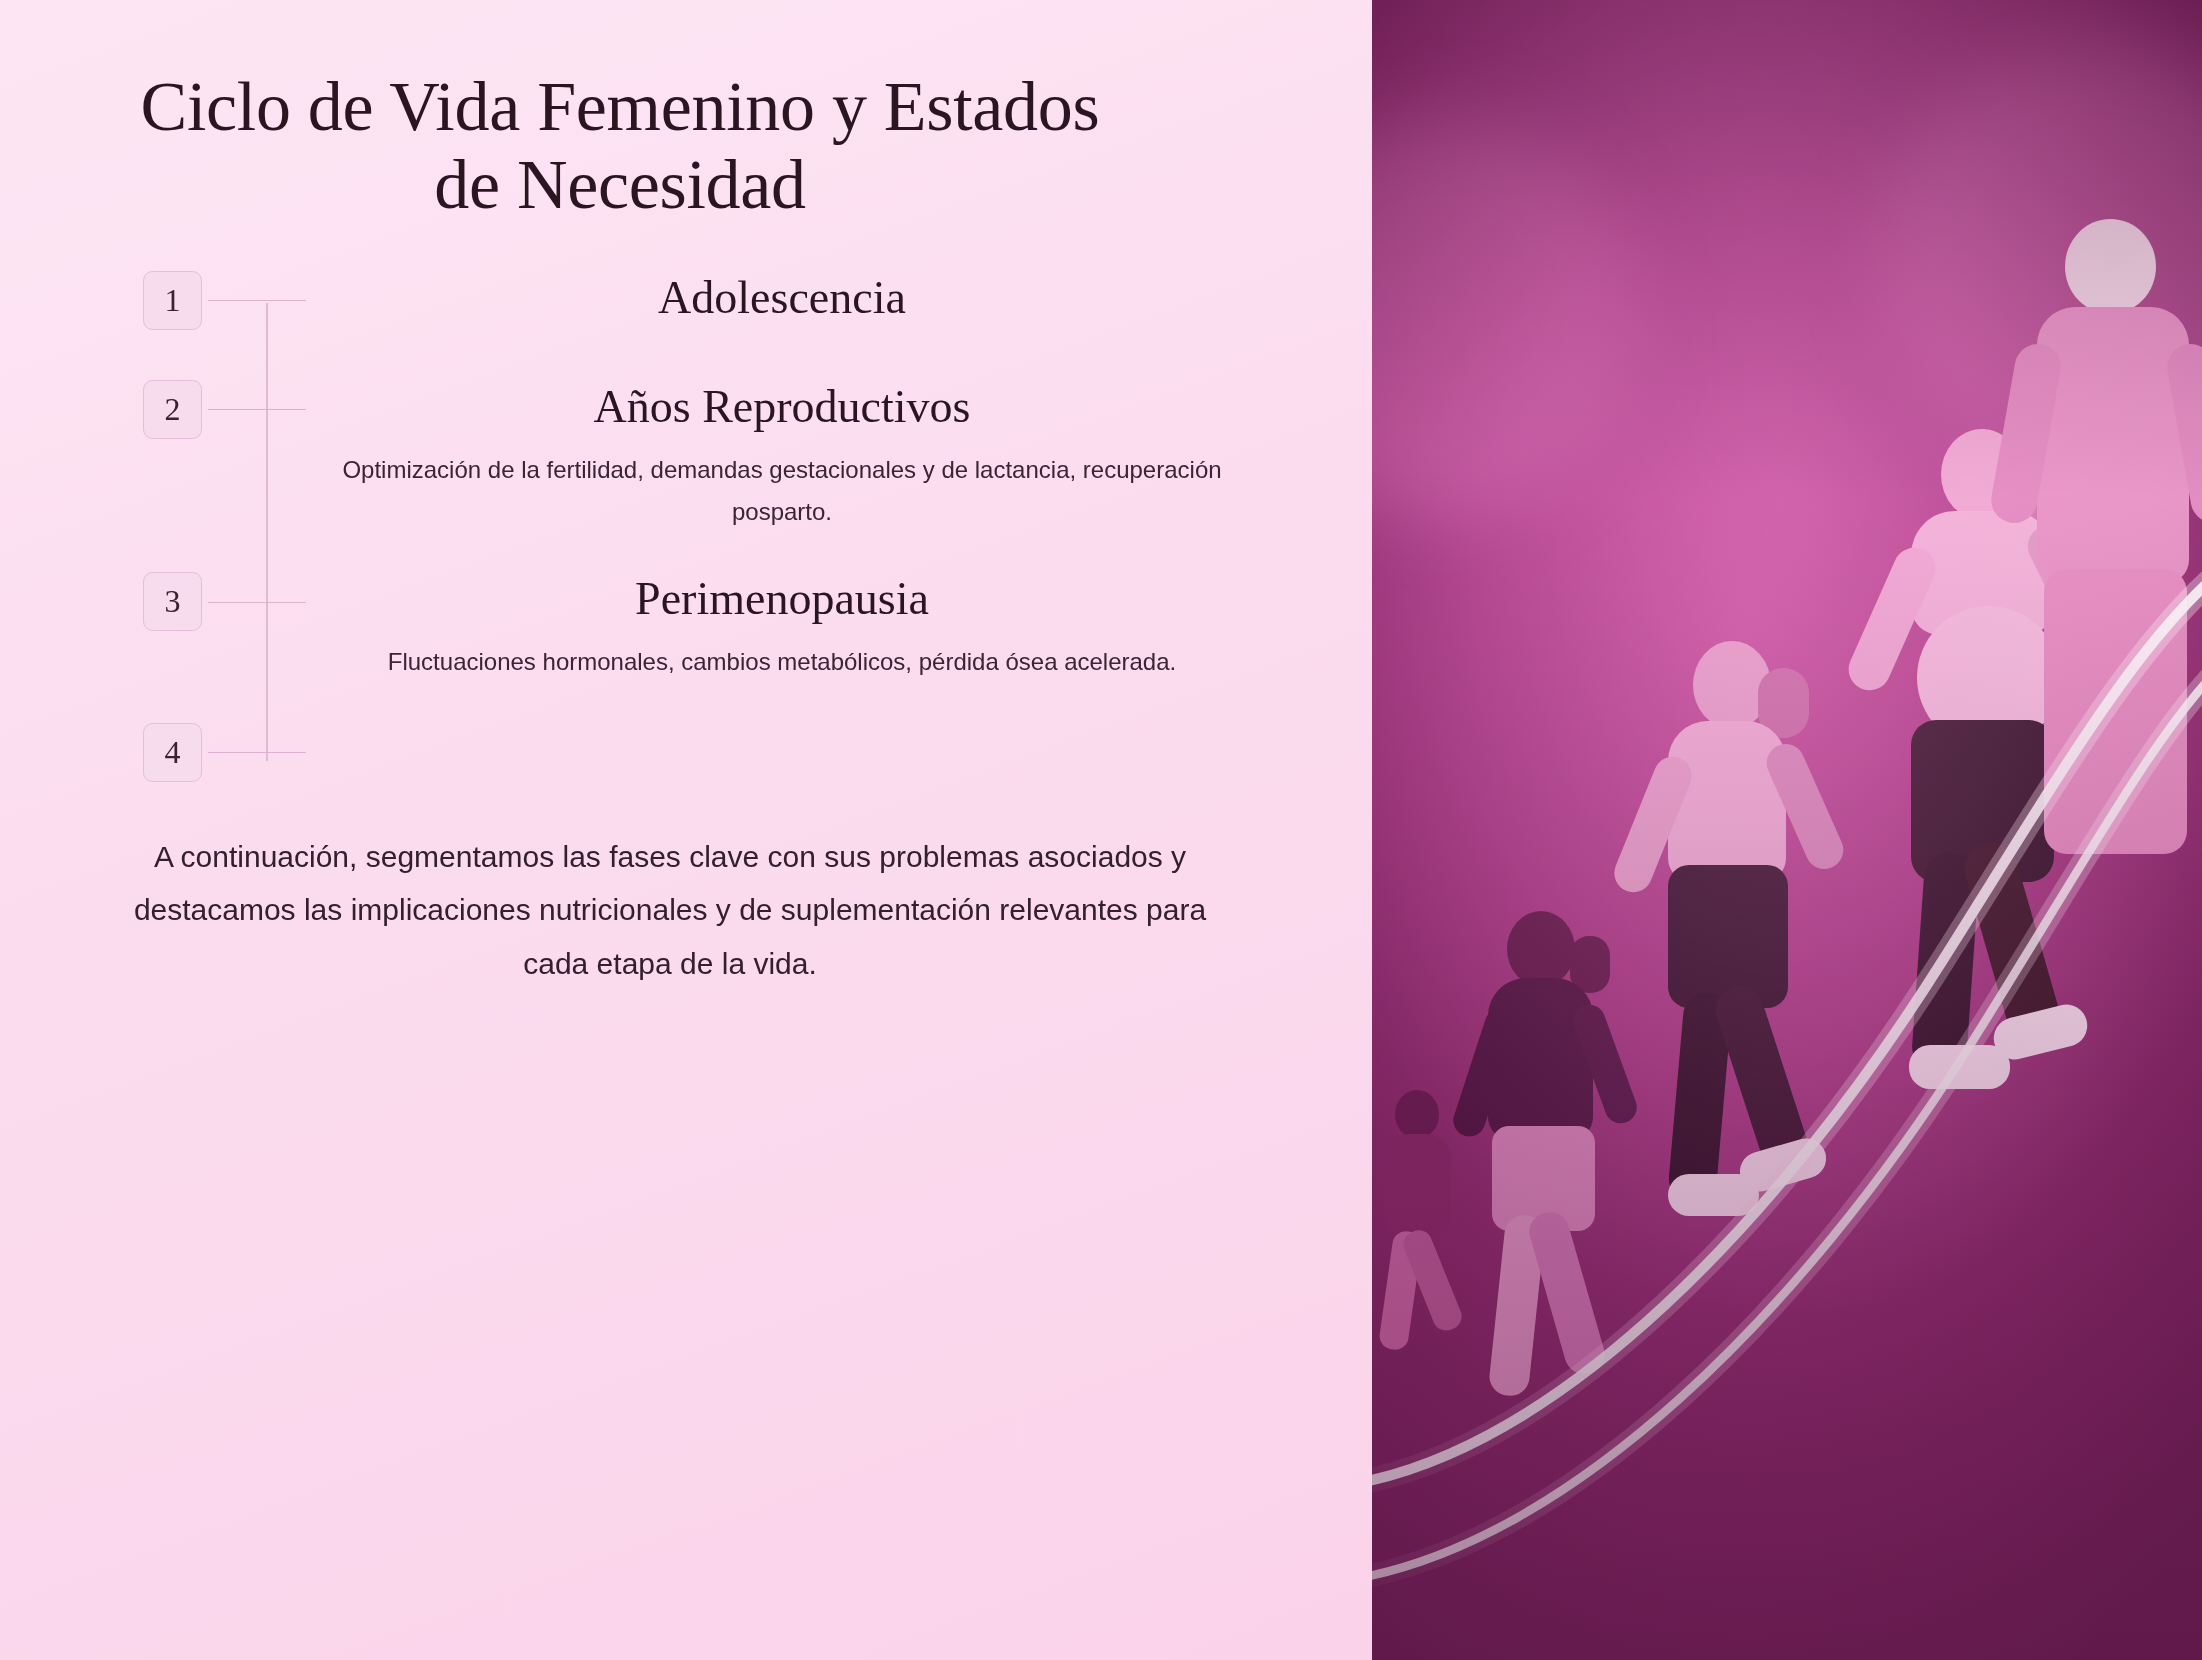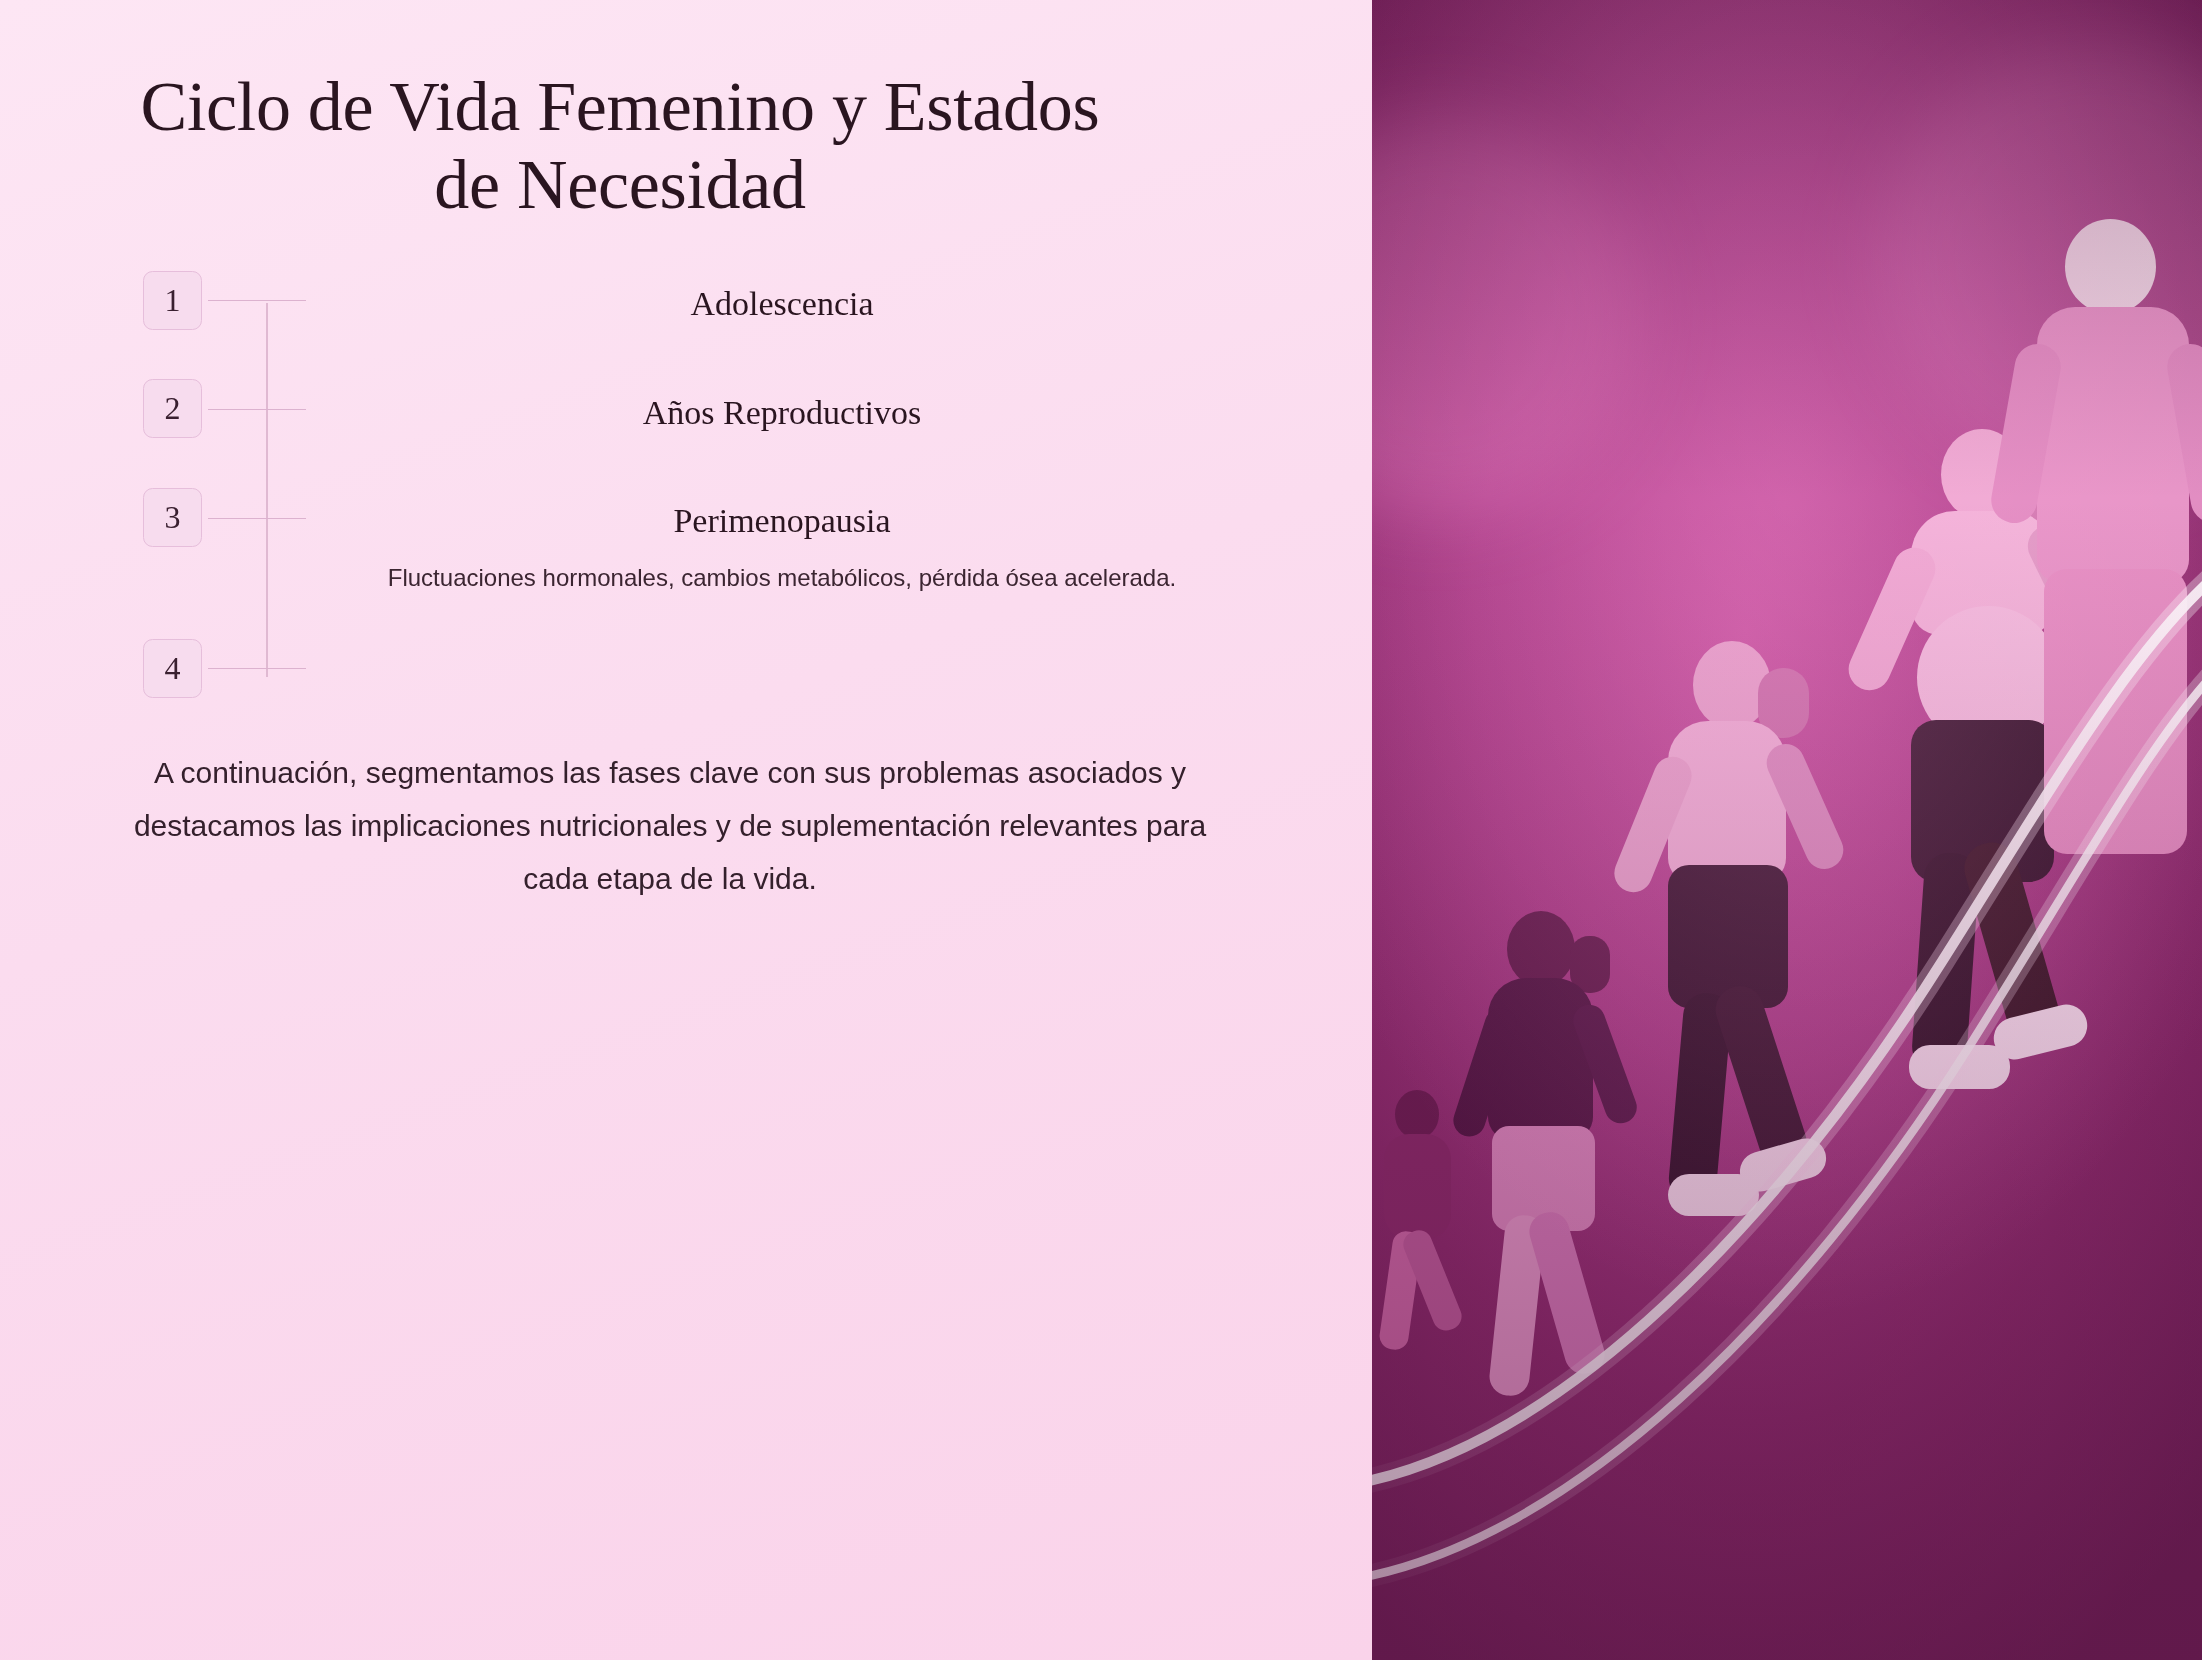--- a/index.html
+++ b/index.html
@@ -109,24 +109,24 @@
     margin-left: 5.7px;
     margin-right: 0;
   }
 
   .phase-body {
     flex: 1;
     padding-top: 0;
   }
   .phase-title {
     font-family: "Liberation Serif", serif;
-    font-size: 34px;
+    font-size: 46px;
     font-weight: 400;
     color: #2a1520;
-    margin: 15px 0 15px 0;
+    margin: 1px 0 15px 0;
     line-height: 1.2;
   }
   .phase-desc {
     font-size: 24px;
     line-height: 1.73;
     color: #3b2531;
     max-width: 961px;
     margin: 0;
   }
 
@@ -202,20 +202,21 @@
         </div>
       </div>
 
       <div class="phase">
         <div class="phase-marker-col">
           <div class="phase-num">2</div>
           <div class="phase-connector"></div>
         </div>
         <div class="phase-body">
           <div class="phase-title">Años Reproductivos</div>
+          <p class="phase-desc">Optimización de la fertilidad, demandas gestacionales y de lactancia, recuperación posparto.</p>
         </div>
       </div>
 
       <div class="phase">
         <div class="phase-marker-col">
           <div class="phase-num">3</div>
           <div class="phase-connector"></div>
         </div>
         <div class="phase-body">
           <div class="phase-title">Perimenopausia</div>

